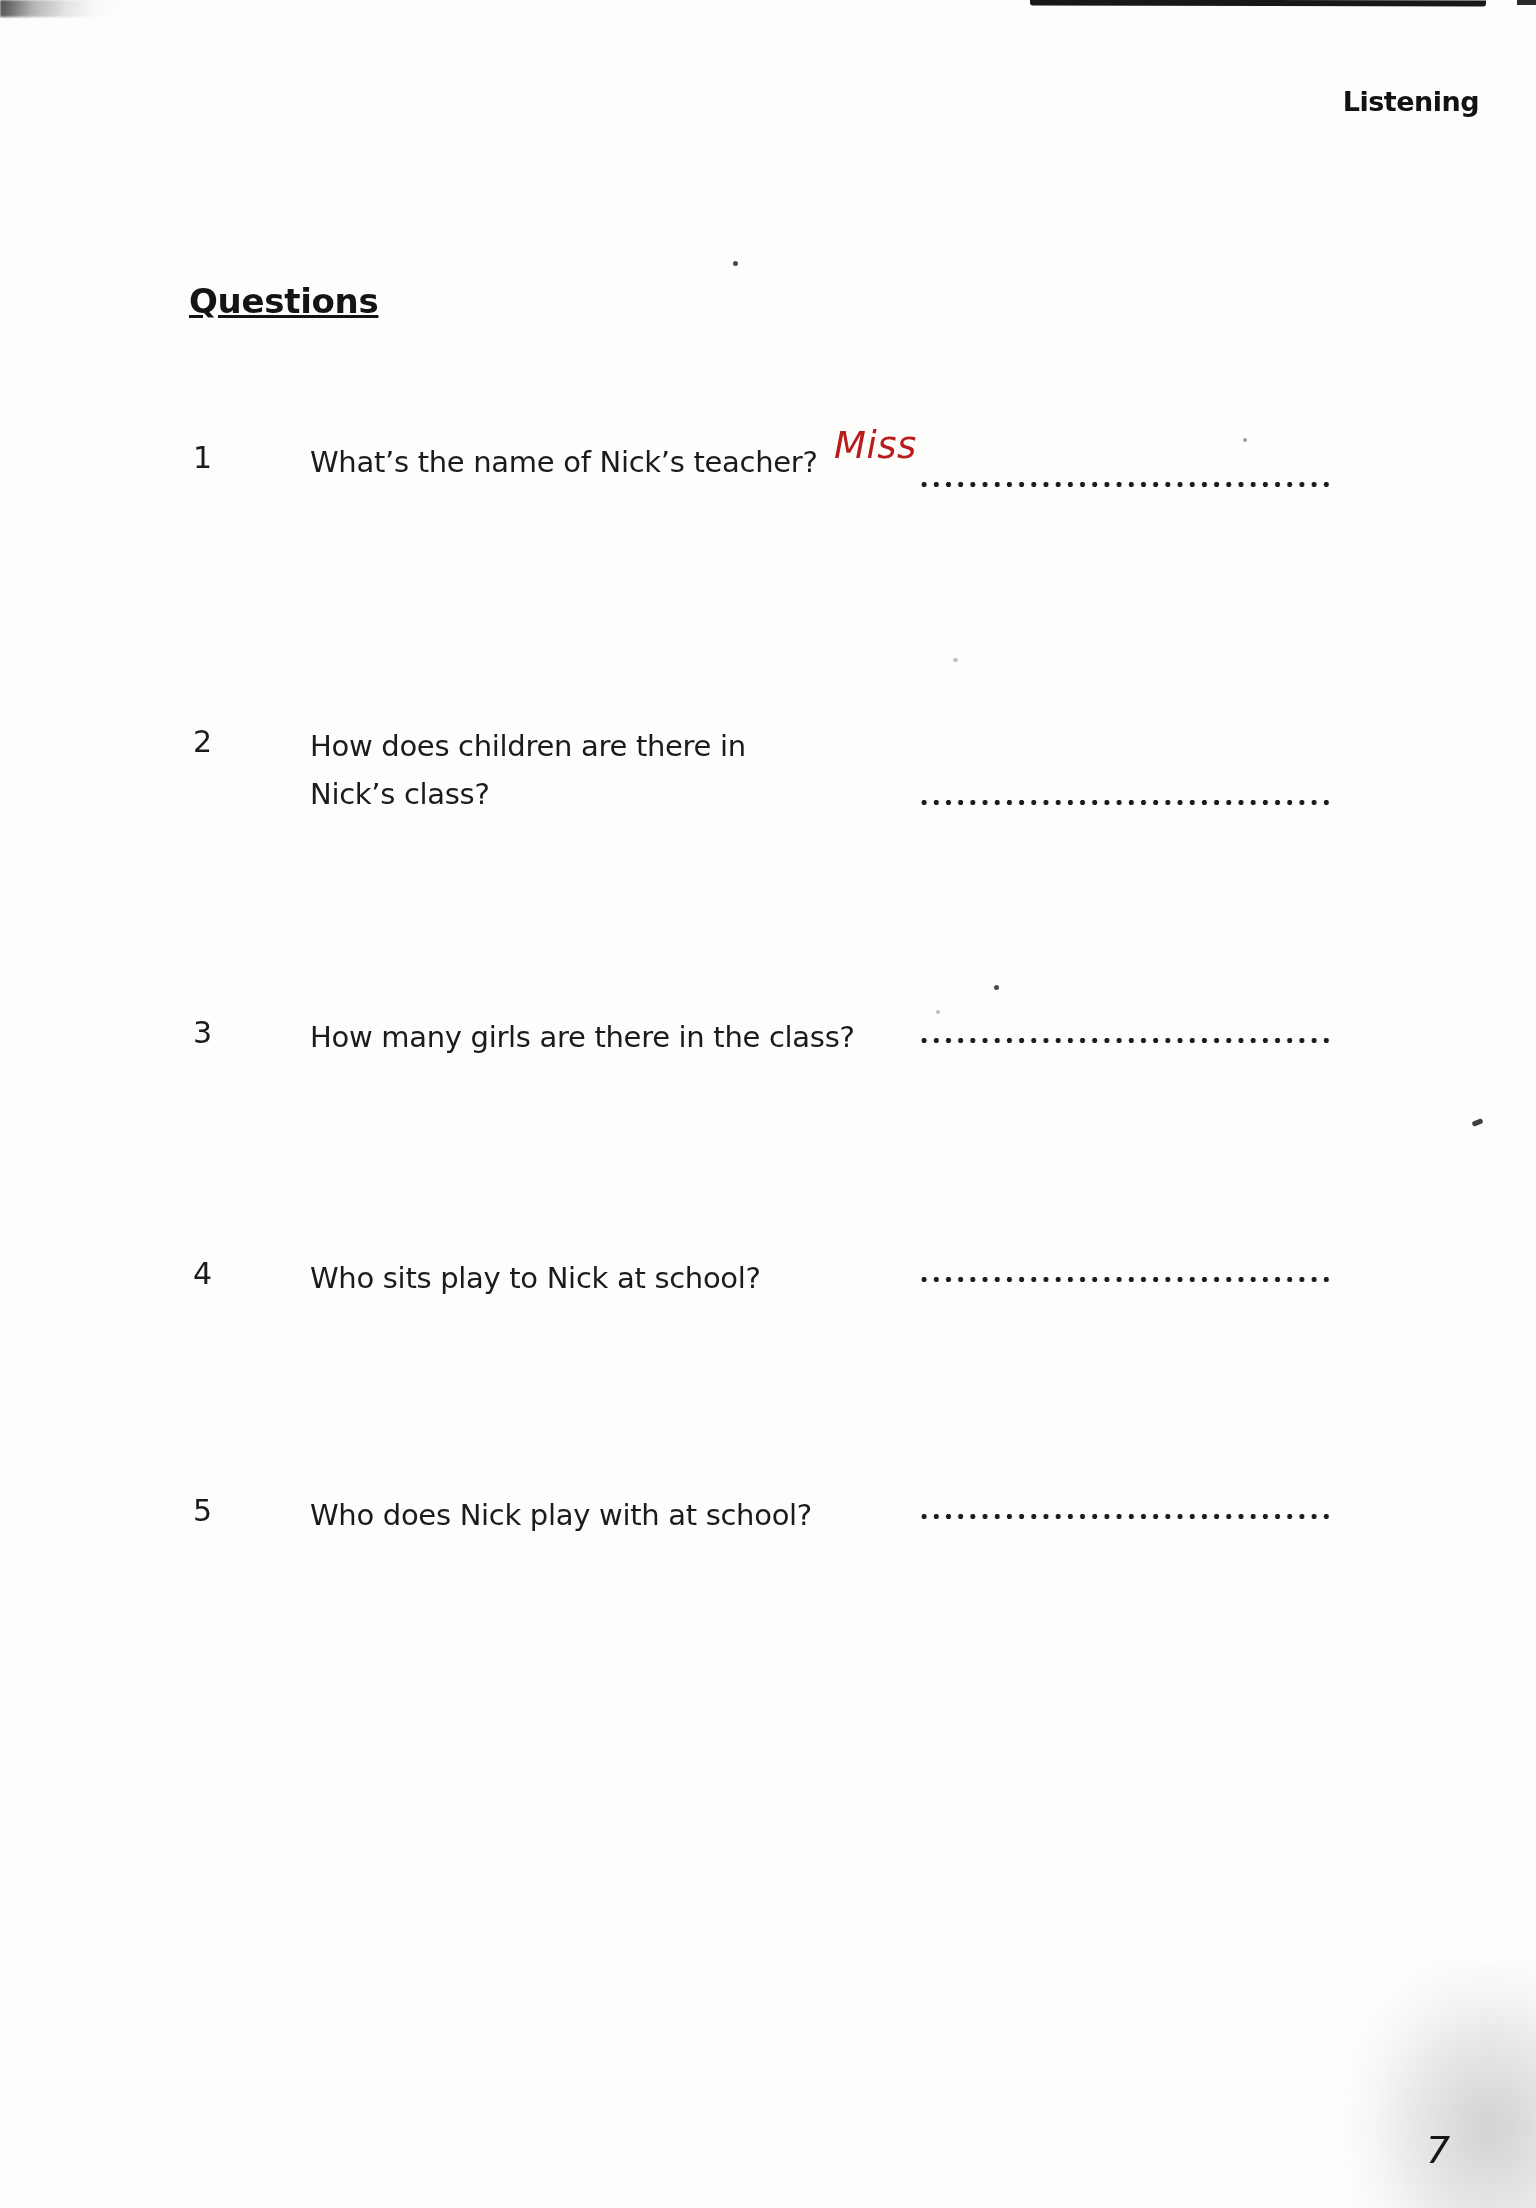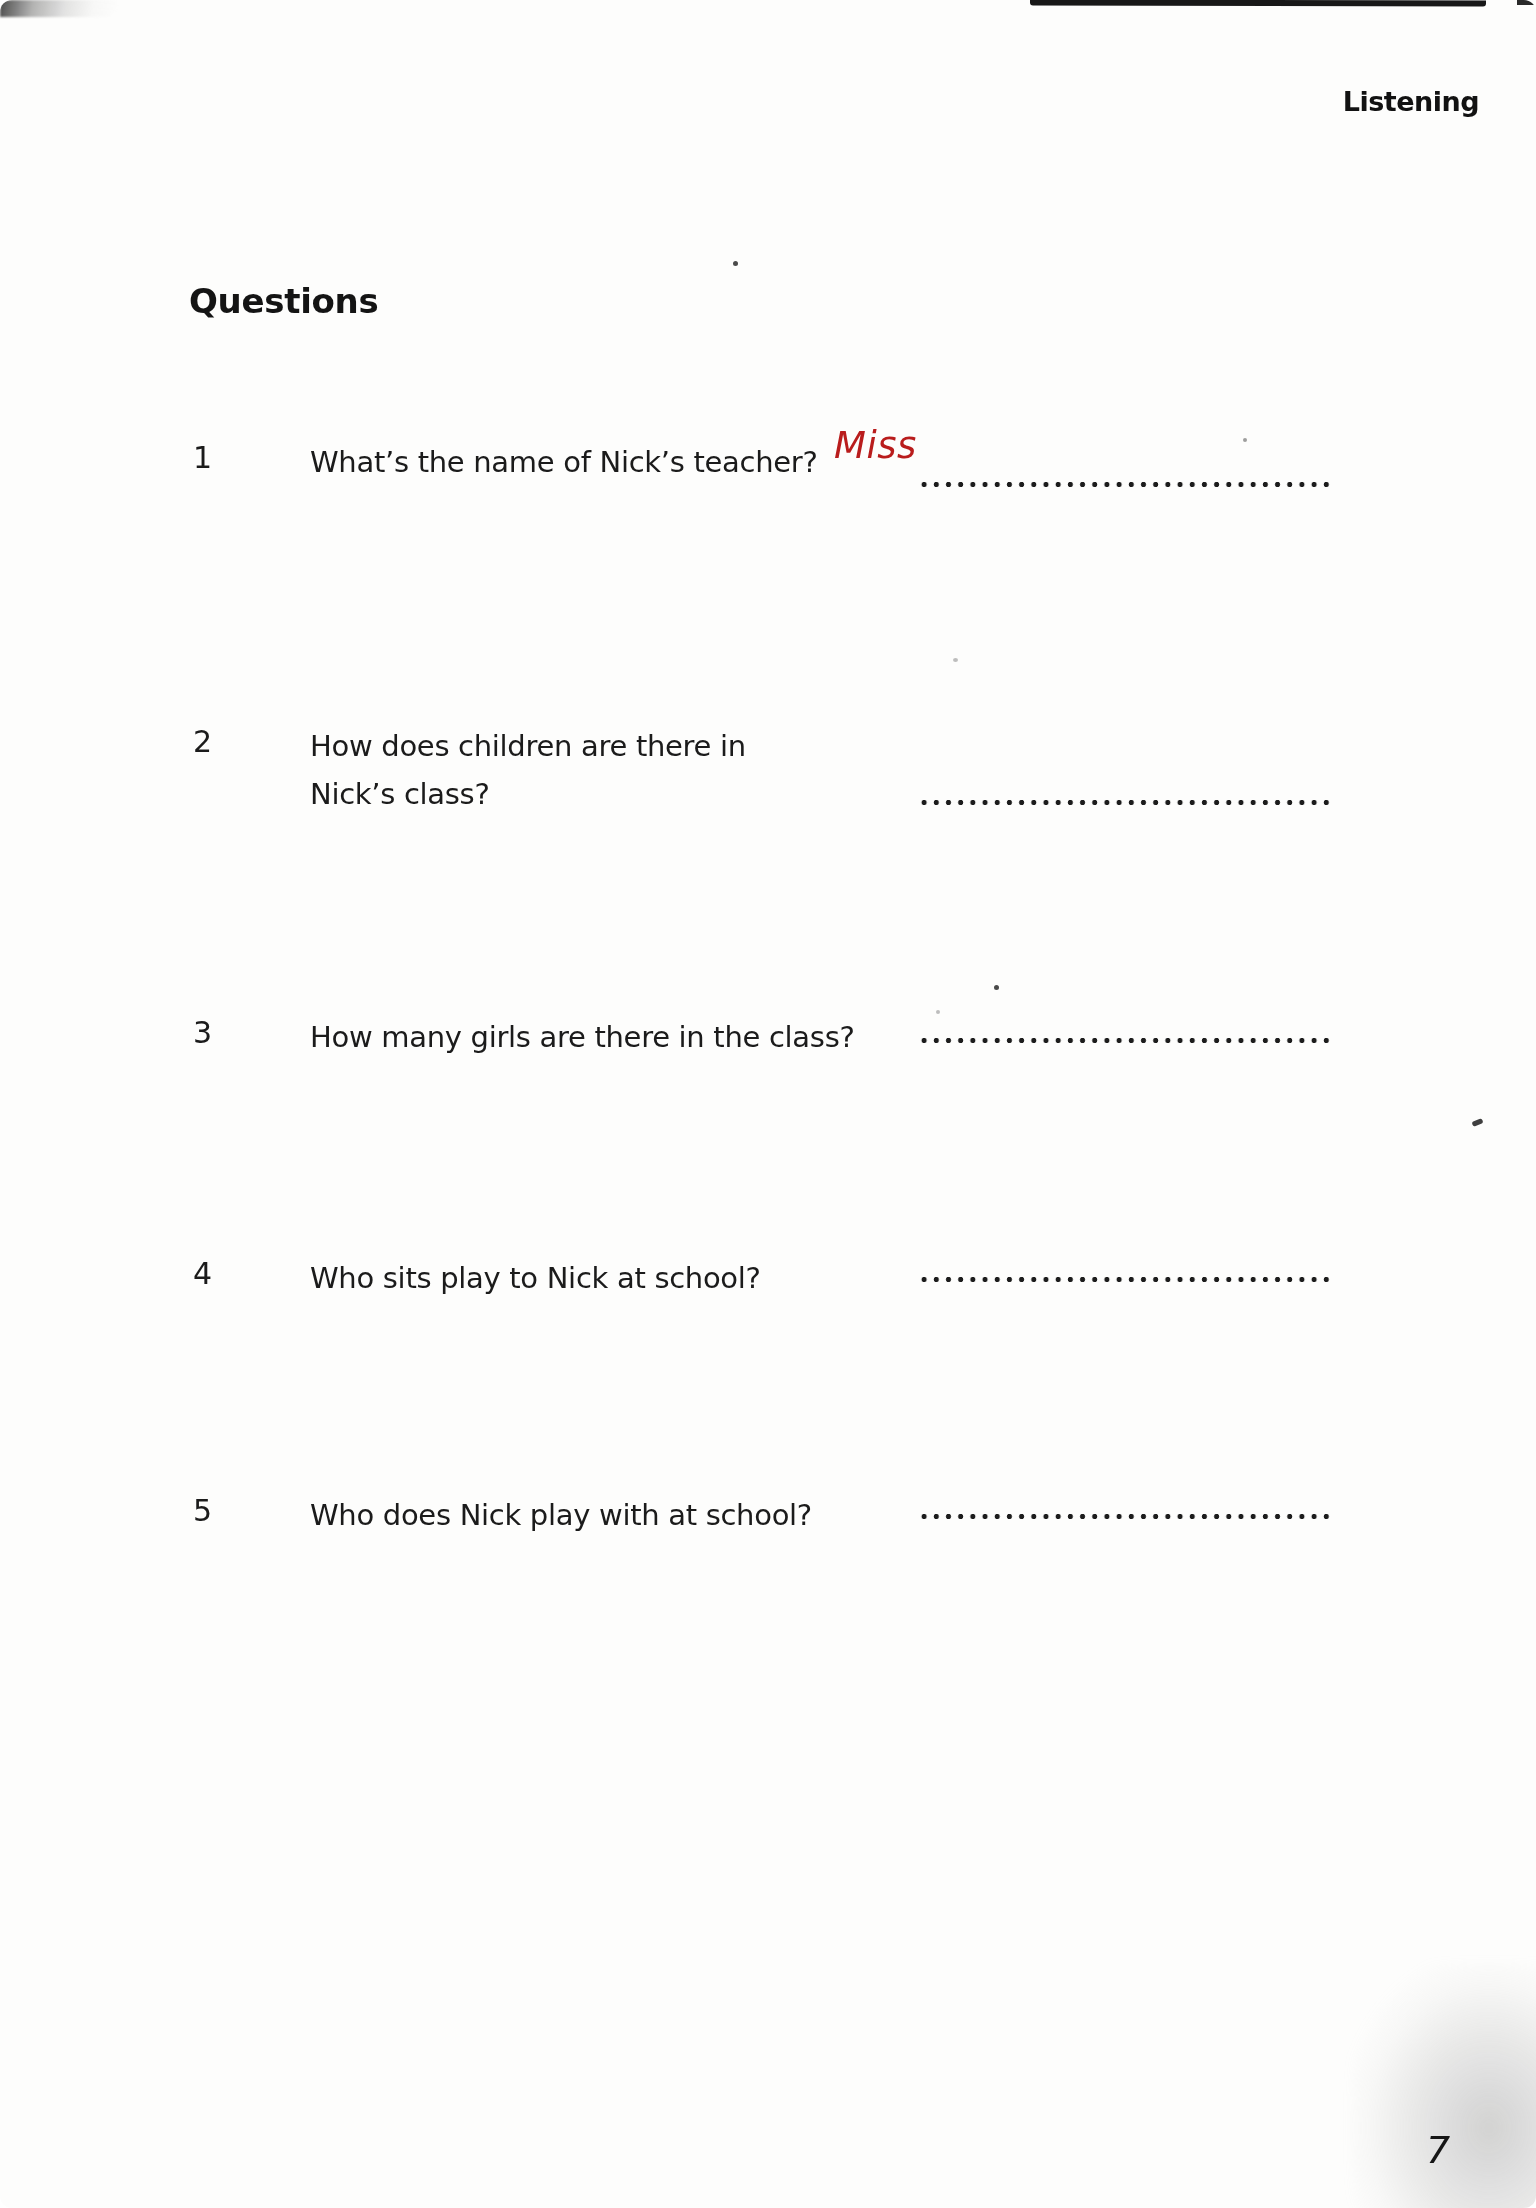--- a/index.html
+++ b/index.html
@@ -8,21 +8,20 @@
     background: #ffffff;
   }
   .page {
     position: relative;
     width: 1536px;
     height: 2208px;
     background: #fdfdfc;
     overflow: hidden;
     font-family: "DejaVu Sans", sans-serif;
     color: #1b1b1b;
-    border-radius: 12px;
   }
 
   
   .smudge-topleft {
     position: absolute;
     left: 0; top: 0;
     width: 118px; height: 17px;
     background: linear-gradient(100deg,
       rgba(45,45,45,0.85) 0%,
       rgba(90,90,90,0.45) 28%,
@@ -77,20 +76,21 @@
     letter-spacing: -0.5px;
     color: #121212;
   }
   .page-title {
     position: absolute;
     left: 189px; top: 281px;
     font-size: 34px;
     font-weight: bold;
     letter-spacing: -0.3px;
     color: #141414;
+    text-decoration: underline;
   }
   .q {
     position: absolute;
     left: 0; top: 0;
     width: 900px;
   }
   .q-num {
     position: absolute;
     left: 193px; top: 0;
     font-size: 30px;

